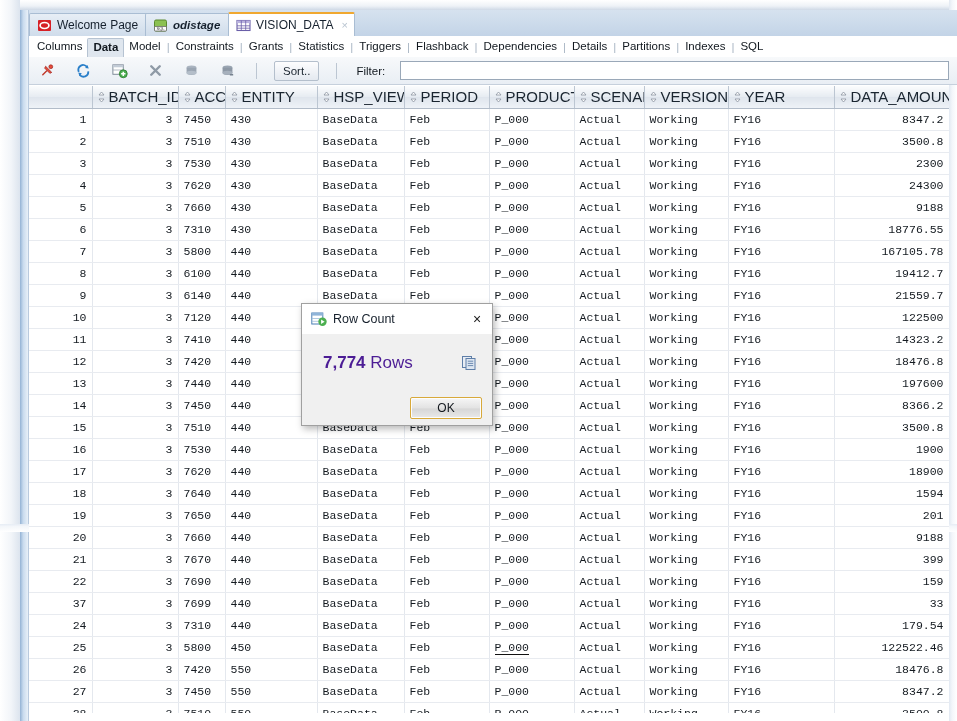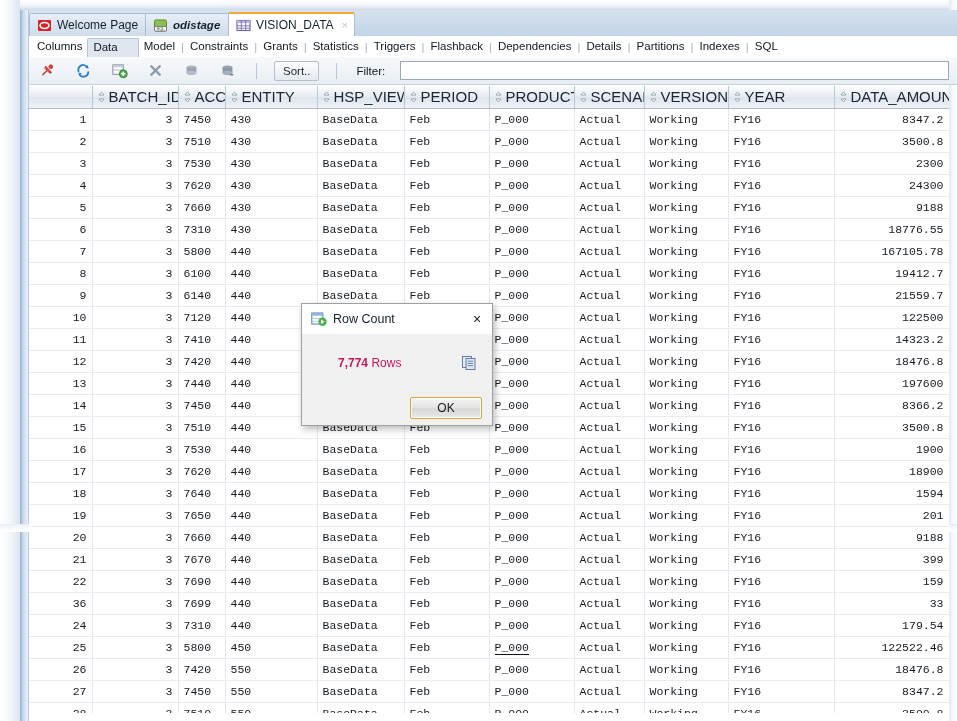--- a/index.html
+++ b/index.html
@@ -86,23 +86,23 @@
   .subtab {
     padding: 2px 5px 3px 5px;
     line-height: 13px;
     white-space: nowrap;
   }
   .subtab.sel {
     background: #dfe6ee;
     border: 1px solid #b6c3d2;
     border-bottom: none;
     border-radius: 2px 2px 0 0;
-    padding: 2px 20px 4px 5px;
+    padding: 2px 5px 4px 5px;
     margin-top: 2px;
-    font-weight: normal;
+    font-weight: bold;
   }
   .subsep { color: #a9b6c4; padding: 0 1px; }
 
   
   .datatoolbar {
     position: absolute; left: 29px; top: 57px; width: 928px; height: 28px;
     background: linear-gradient(to bottom, #f7f9fb 0%, #e9eef4 100%);
     border-bottom: 1px solid #c6d0dc;
     display: flex; align-items: center;
     padding-left: 6px; gap: 12px;
@@ -208,21 +208,21 @@
     width: 18px; height: 18px;
     display: flex; align-items: center; justify-content: center;
     color: #202020; font-size: 14px; line-height: 1;
   }
   .dlg-body {
     height: 57px; background: #f0f0f0;
     display: flex; align-items: center;
     padding: 0 14px 0 21px;
   }
   .dlg-count {
-    font-size: 12px; color: #be185d; flex: 1; margin-left: 15px;
+    font-size: 17px; color: #4c1d95; flex: 1;
   }
   .dlg-count b { font-weight: bold; }
   .dlg-footer {
     height: 34px; background: #f0f0f0;
     display: flex; align-items: center; justify-content: flex-end;
     padding-right: 10px;
   }
   .okbtn {
     width: 72px; height: 22px;
     display: flex; align-items: center; justify-content: center;
@@ -759,21 +759,21 @@
             <td>440</td>
             <td>BaseData</td>
             <td>Feb</td>
             <td>P_000</td>
             <td>Actual</td>
             <td>Working</td>
             <td>FY16</td>
             <td class="amt">159</td>
           </tr>
           <tr>
-            <td class="rn">36</td>
+            <td class="rn">37</td>
             <td class="num">3</td>
             <td>7699</td>
             <td>440</td>
             <td>BaseData</td>
             <td>Feb</td>
             <td>P_000</td>
             <td>Actual</td>
             <td>Working</td>
             <td>FY16</td>
             <td class="amt">33</td>

